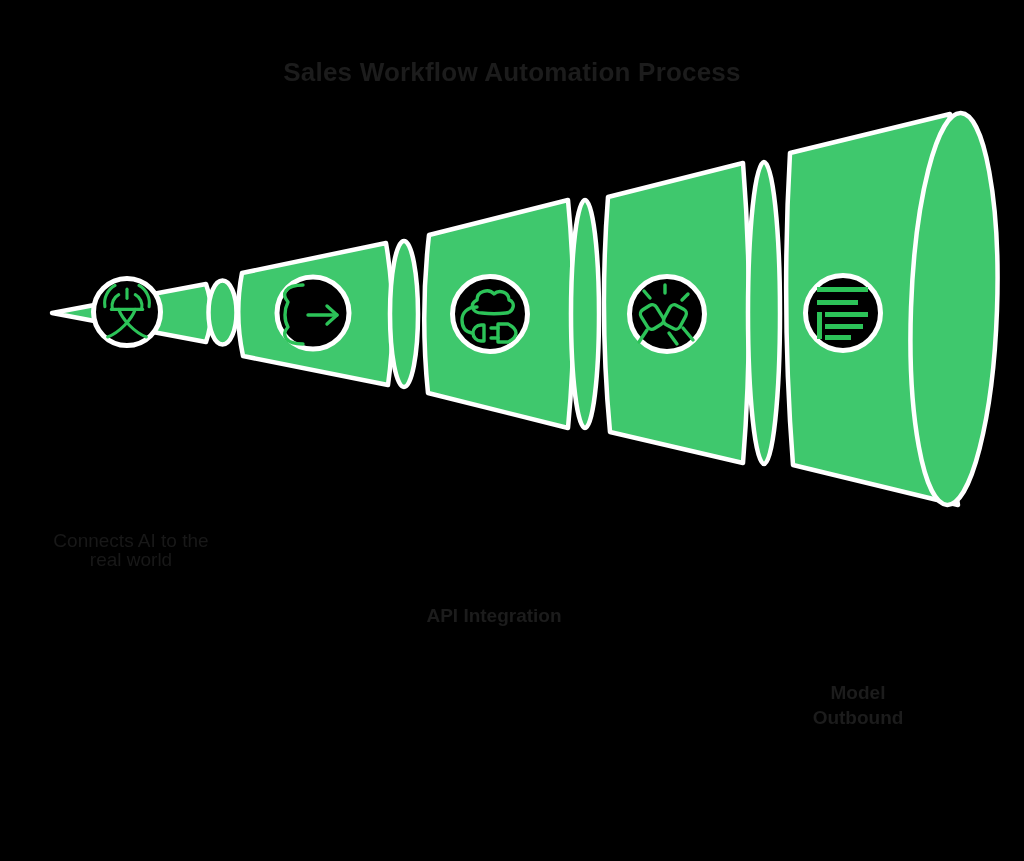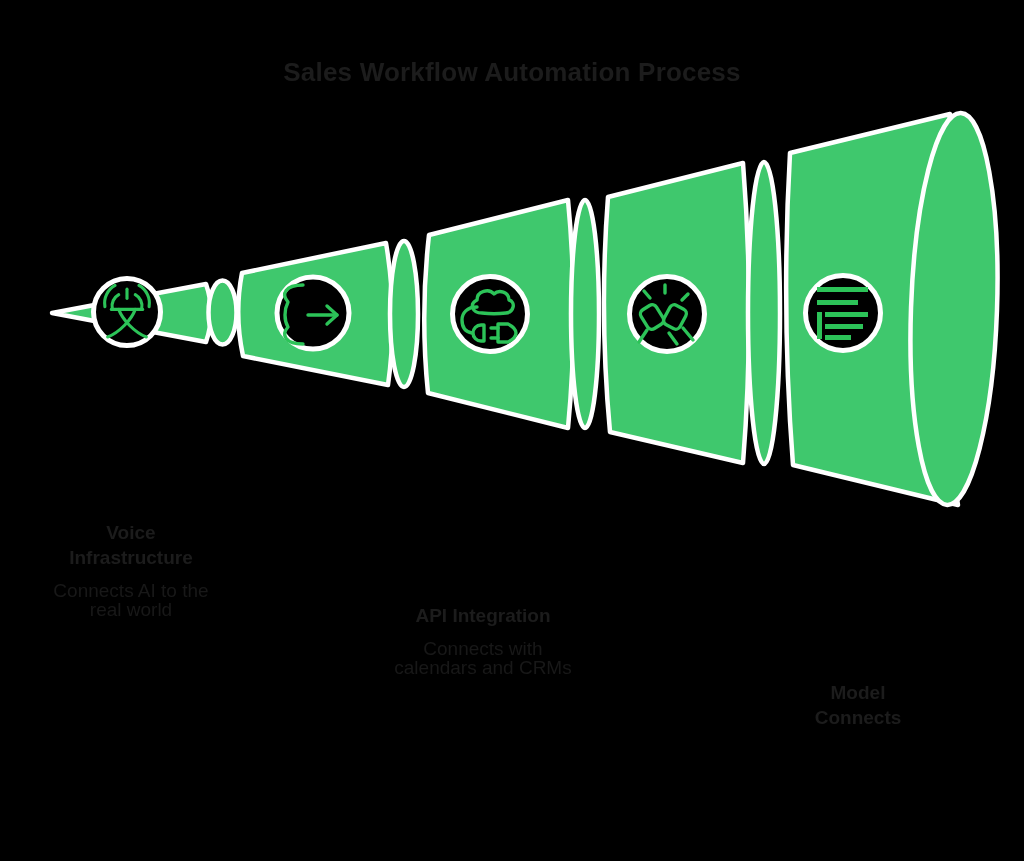--- a/index.html
+++ b/index.html
@@ -99,32 +99,28 @@
       <rect class="glyph-fill" x="-26" y="-1" width="5" height="27"></rect>
       <rect class="glyph-fill" x="-18" y="-1" width="43" height="5"></rect>
       <rect class="glyph-fill" x="-18" y="11" width="38" height="5"></rect>
       <rect class="glyph-fill" x="-18" y="22" width="26" height="5"></rect>
     </g>
   </svg>
 
   <div class="main-title">Sales Workflow Automation Process</div>
 
   <div class="stage-label" style="left:131px; top:520px;">
-    <div class="stage-title">Voice
-Infrastructure</div>
     <div class="stage-desc">Connects AI to the
 real world</div>
   </div>
 
 
-  <div class="stage-label" style="left:483px; top:603px;">
+  <div class="stage-label" style="left:494px; top:603px;">
     <div class="stage-title">API Integration</div>
-    <div class="stage-desc">Connects with
-calendars and CRMs</div>
   </div>
 
 
   <div class="stage-label" style="left:858px; top:680px;">
     <div class="stage-title">Model
-Connects</div>
+Outbound</div>
   </div>
 
 </div>
 
 </body></html>

